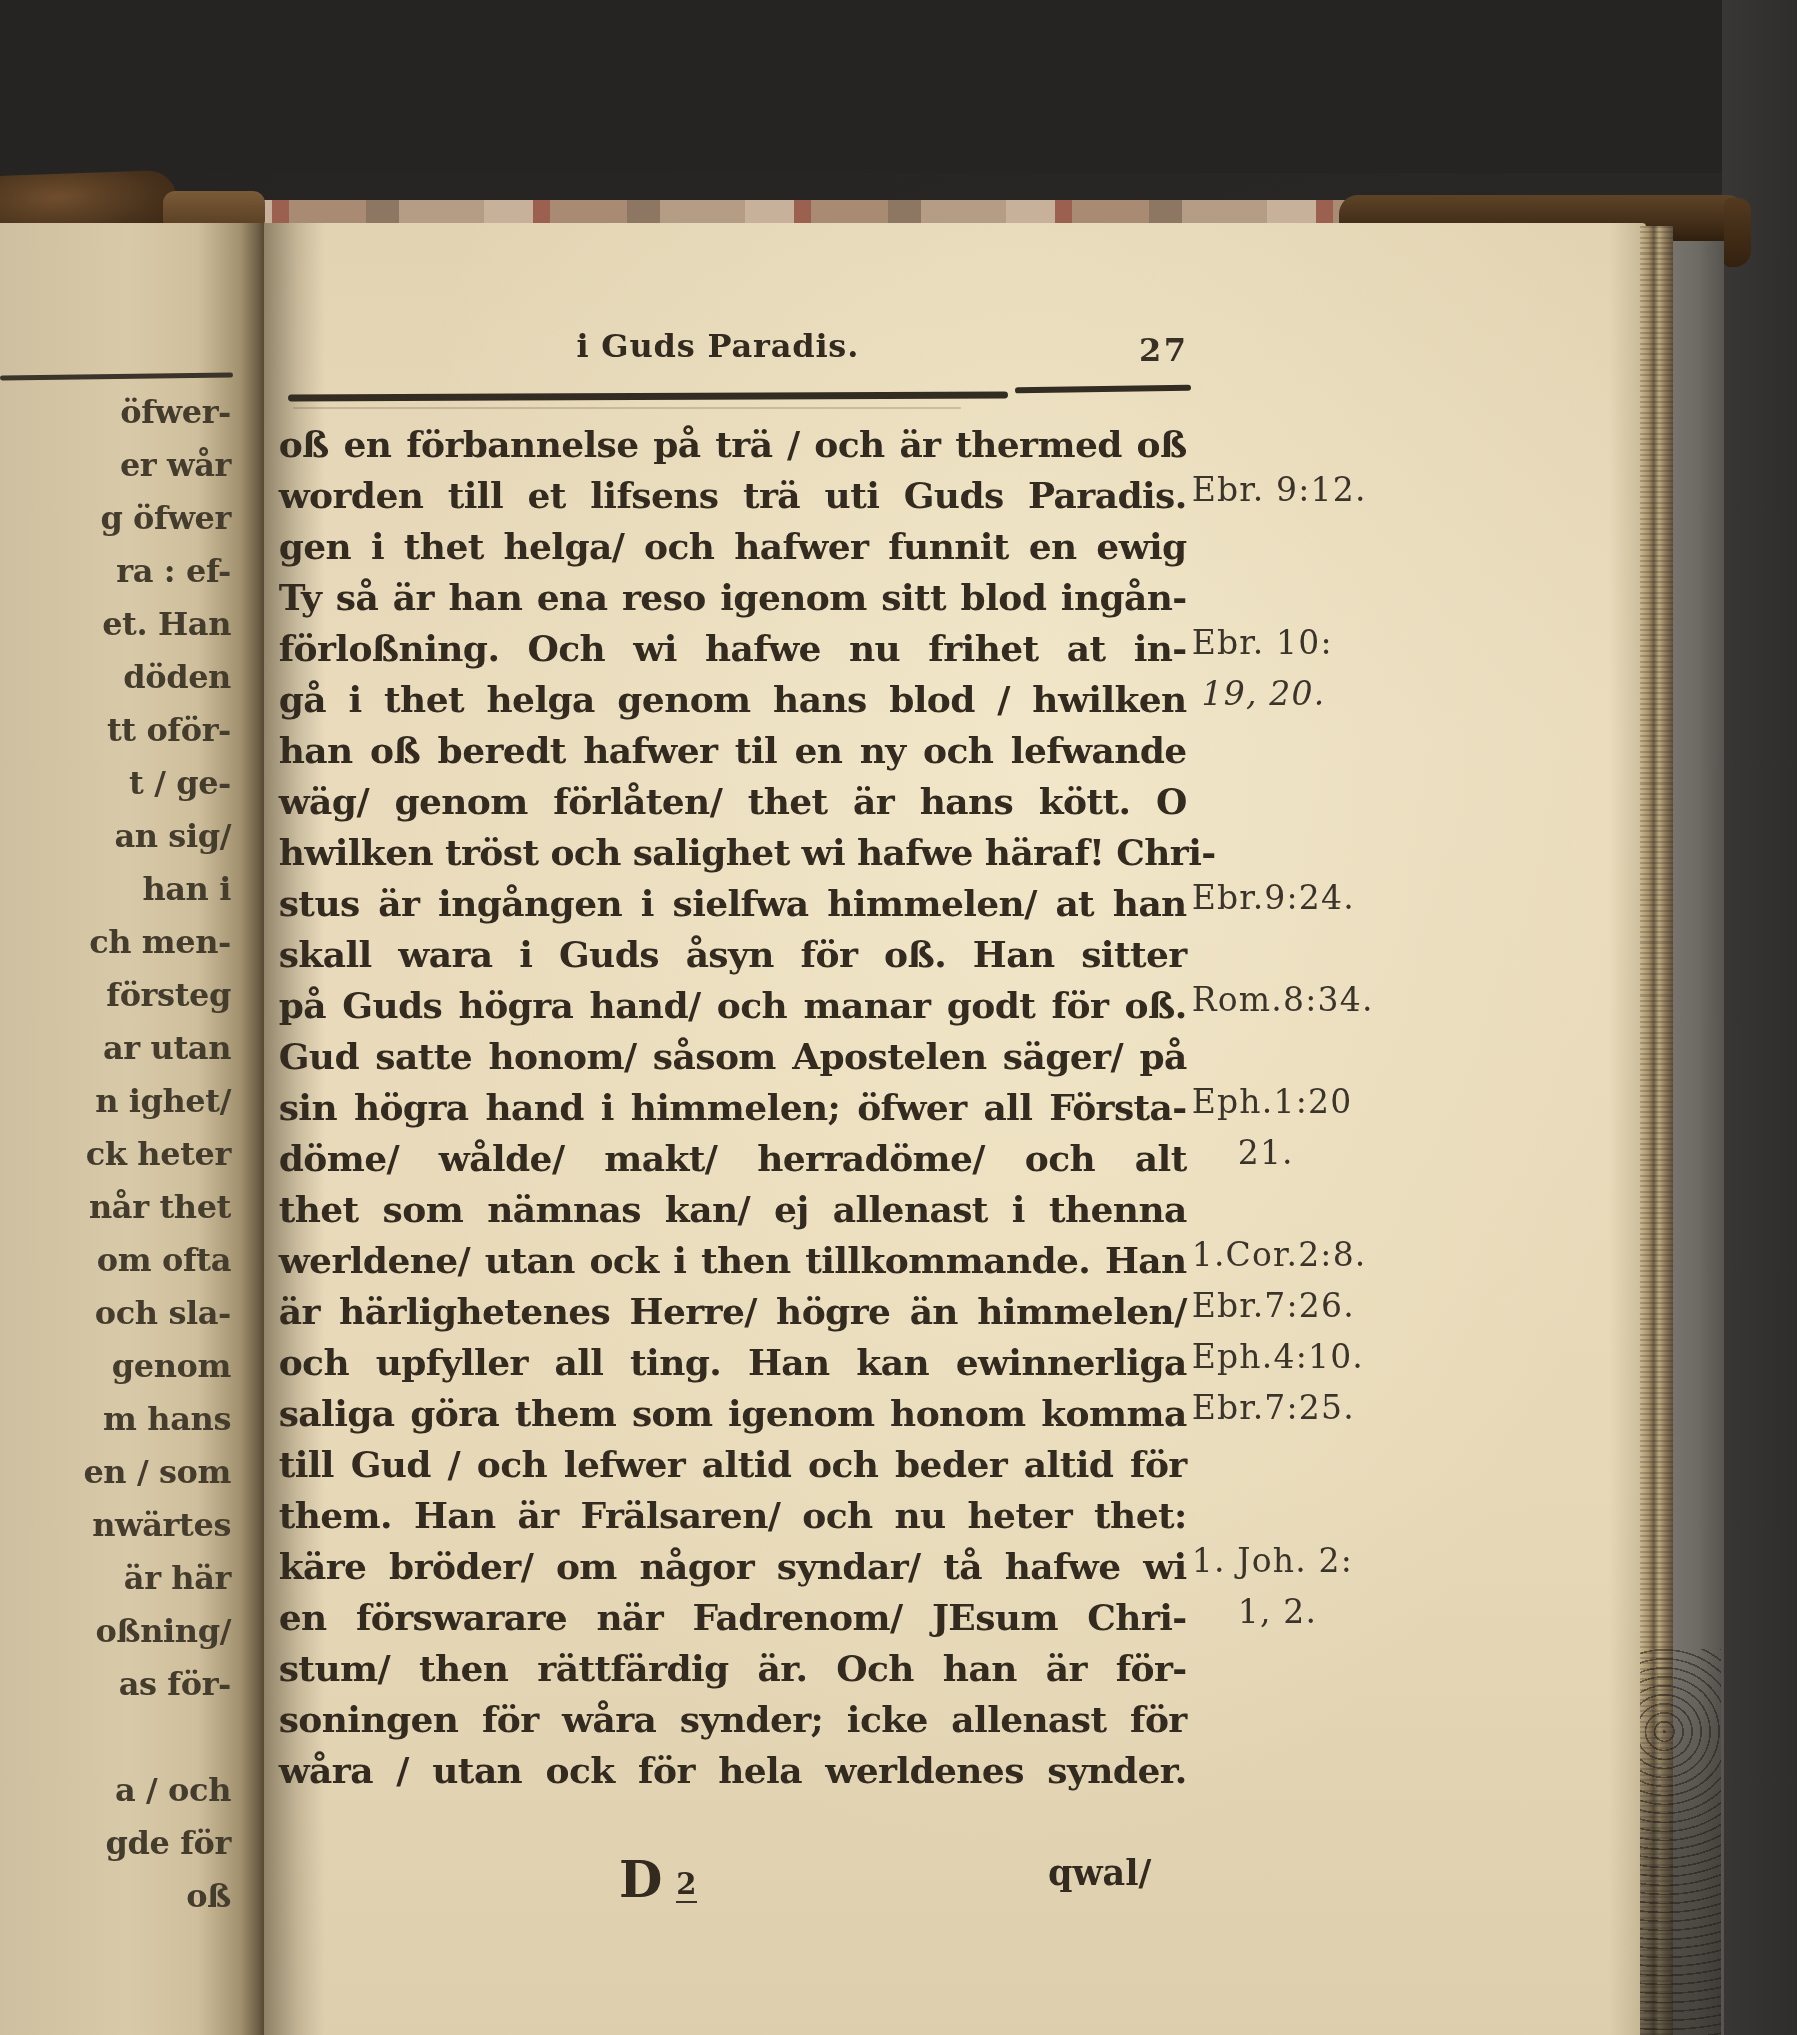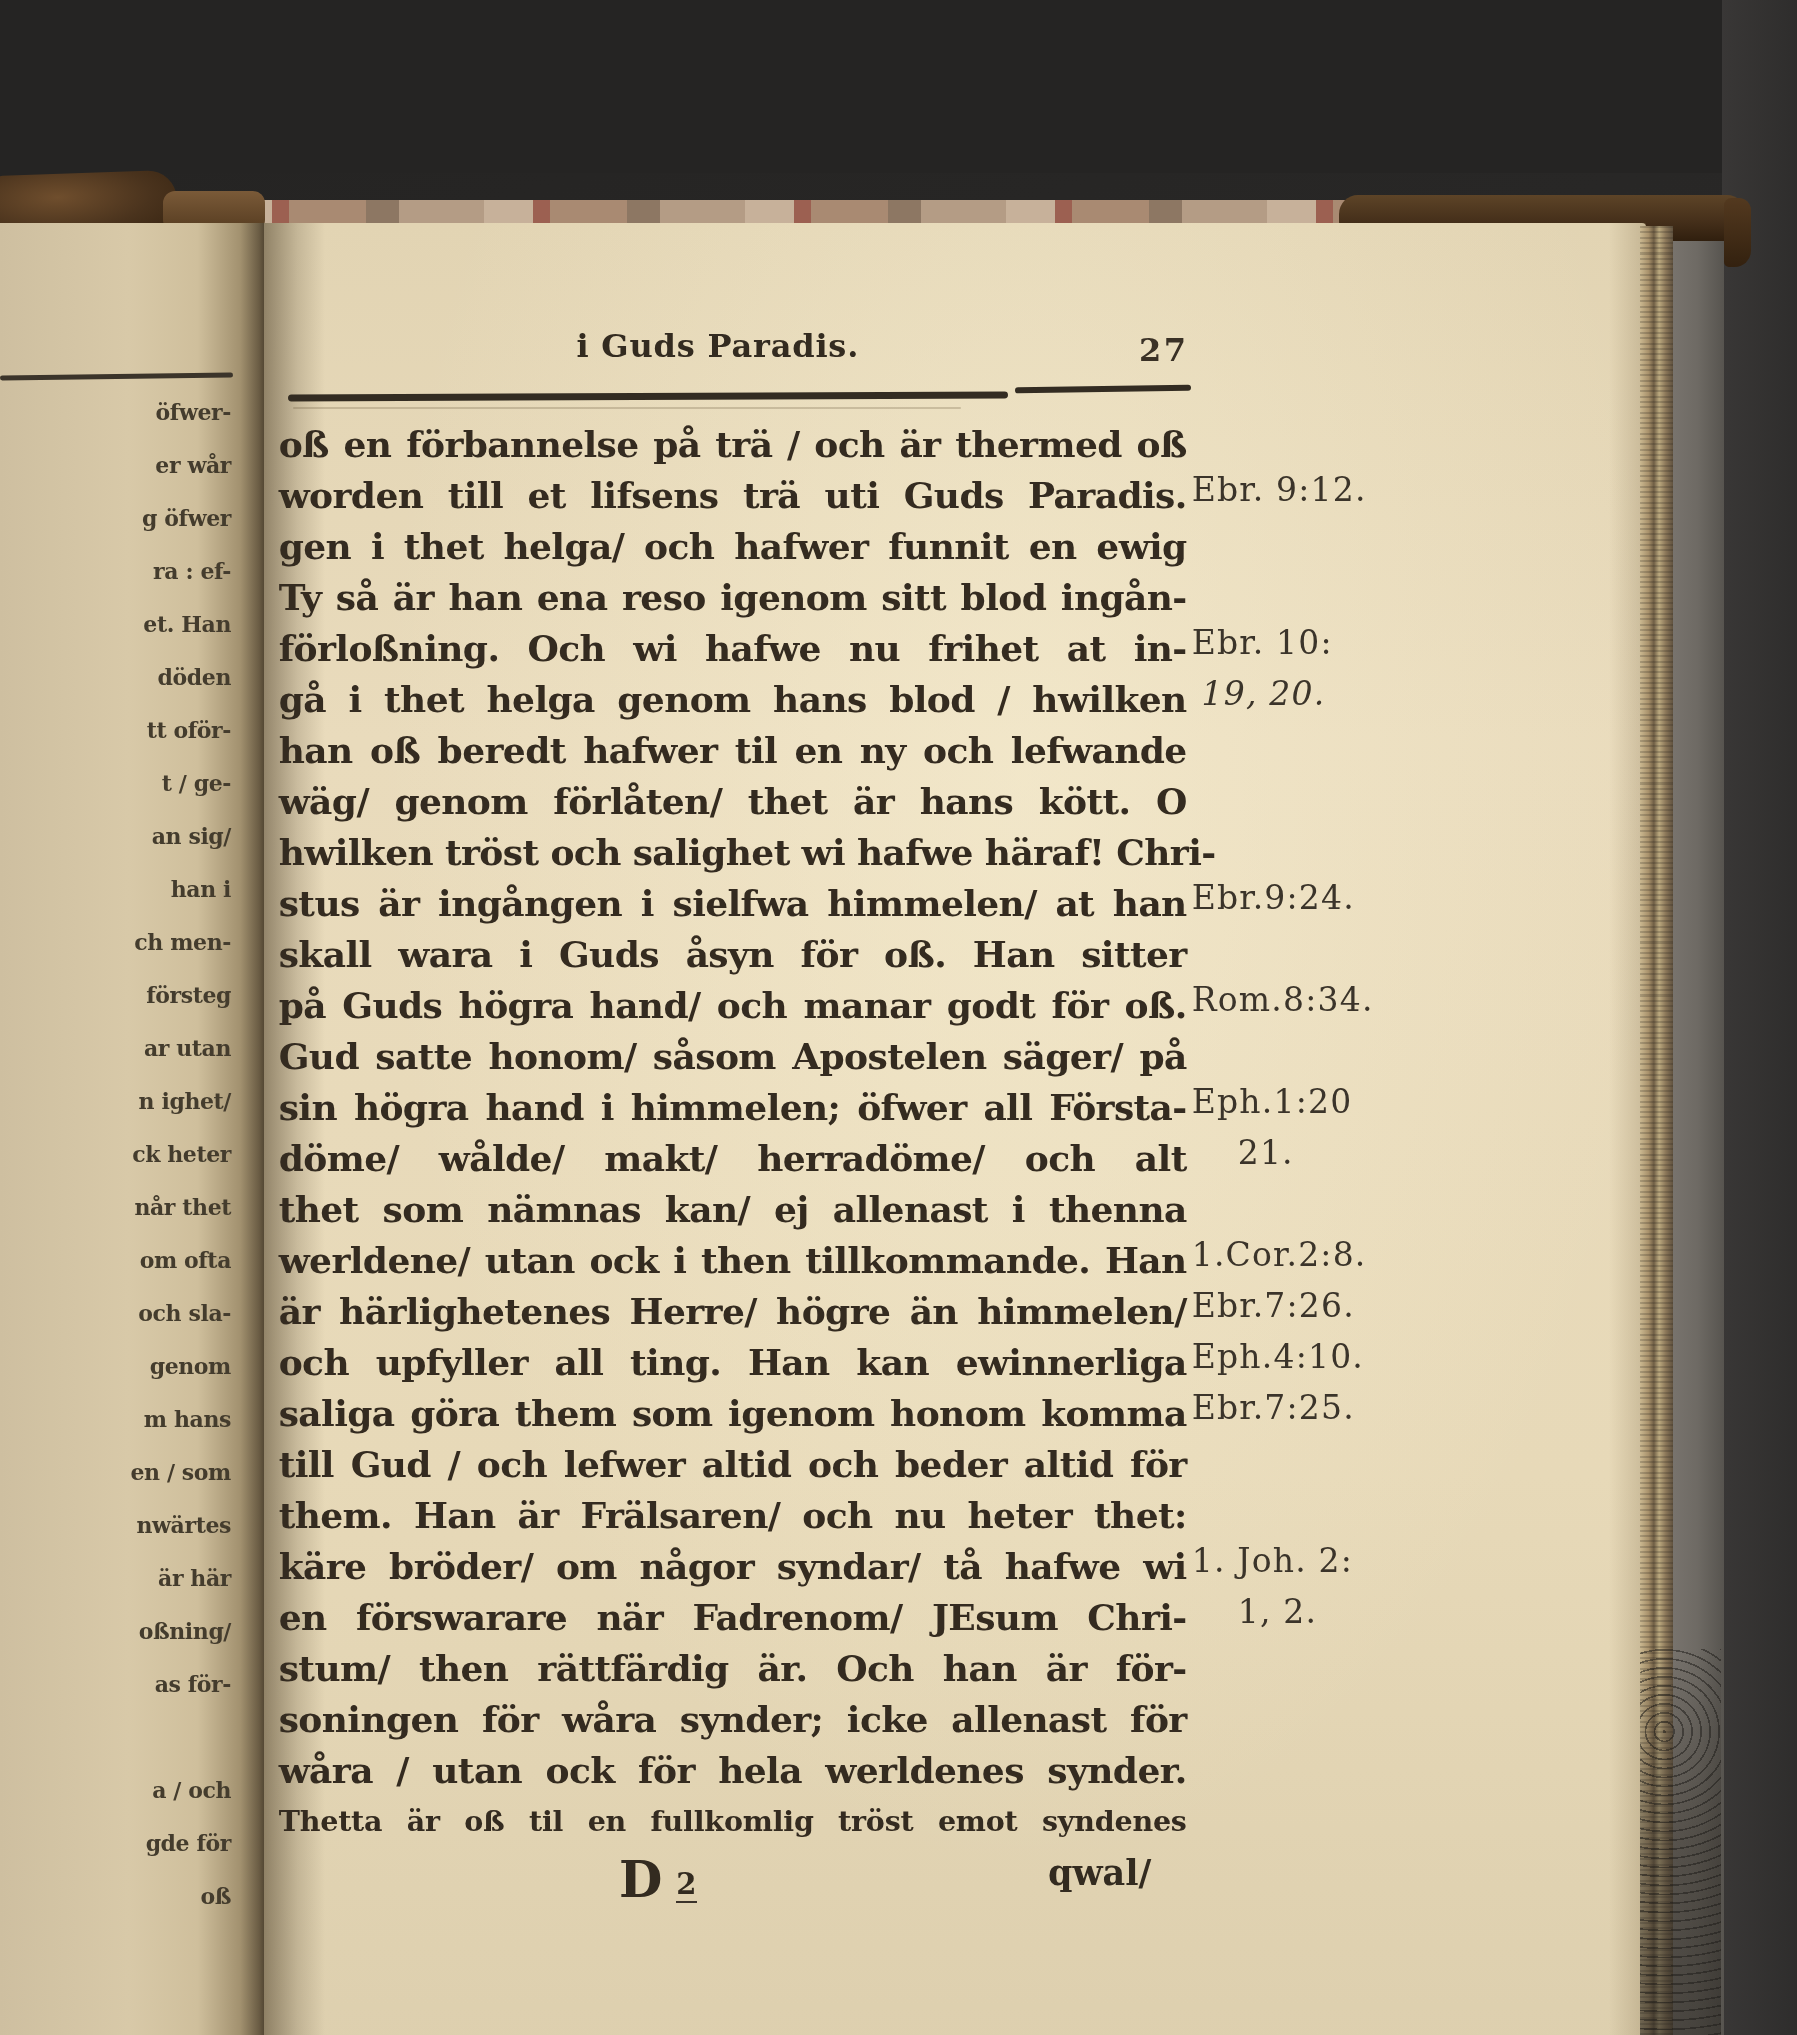--- a/index.html
+++ b/index.html
@@ -25,21 +25,21 @@
     background:radial-gradient(ellipse at 35% 35%,#6f4e2d 0%,#4a331d 55%,#33210f 100%); }
   .leather-tl2 { position:absolute; left:163px; top:191px; width:102px; height:41px; border-radius:12.2px;
     background:linear-gradient(180deg,#7a5a38,#553b20); }
   
   .facing-strip { position:absolute; left:0; top:223px; width:267px; height:1933px;
     background:linear-gradient(90deg,#cebfa0 0%,#d8c9a8 48%,#cfbf9c 74%,#a2916f 90%,#6a5c44 97%,#473c2a 100%); }
   .facing-rule { position:absolute; left:0; top:151px; width:233px; height:4.9px;
     background:#3b342a; border-radius:2.4px; transform:rotate(-0.7deg); }
   .facing-lines { position:absolute; left:0; top:163px; width:250px; }
   .fline { height:53px; line-height:53px; text-align:right; padding-right:19px; white-space:nowrap;
-    font-size:22px; font-weight:bold; letter-spacing:-0.4px; color:#443c2d; }
+    font-size:32px; font-weight:bold; letter-spacing:-0.4px; color:#443c2d; }
   
   .main-page { position:absolute; left:264px; top:223px; width:1382px; height:1842px;
     border-radius:0.8px 4.1px 7.3px 1.6px;
     background:
       radial-gradient(ellipse at 55% 30%, rgba(250,242,214,0.5) 0%, rgba(250,242,214,0) 60%),
       linear-gradient(180deg,#e2d4b3 0%,#e9dbbc 28%,#e7d9b8 68%,#ddcfae 100%); }
   .page-gutter-shadow { position:absolute; left:0; top:0; width:61px; height:100%;
     background:linear-gradient(90deg,rgba(62,48,26,0.5) 0%,rgba(62,48,26,0.18) 55%,rgba(62,48,26,0) 100%);
     border-radius:0.8px 0 0 1.6px; }
   .page-right-shade { position:absolute; right:0; top:0; width:37px; height:100%;
@@ -241,24 +241,20 @@
           <span class="note"></span>
         </div>
       <div class="row">
           <span class="bt">soningen för wåra synder; icke allenast för</span>
           <span class="note"></span>
         </div>
       <div class="row">
           <span class="bt">wåra / utan ock för hela werldenes synder.</span>
           <span class="note"></span>
         </div>
-      <div class="row small">
-          <span class="bt">Thetta är oß til en fullkomlig tröst emot syndenes</span>
-          <span class="note"></span>
-        </div>
     </div>
 
     <div class="sig-row">
       <span class="sig"><span class="sig-letter">D</span><span class="sig-num">2</span></span>
       <span class="catchword">qwal/</span>
     </div>
   </div>
 
   <div class="fore-edge"></div>
   <div class="fore-edge-dark"></div>

